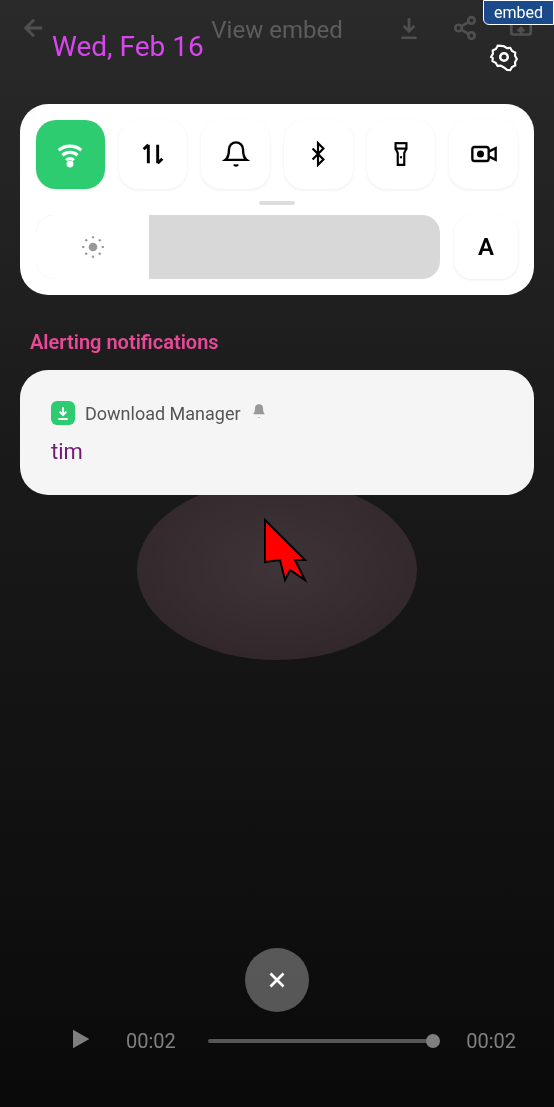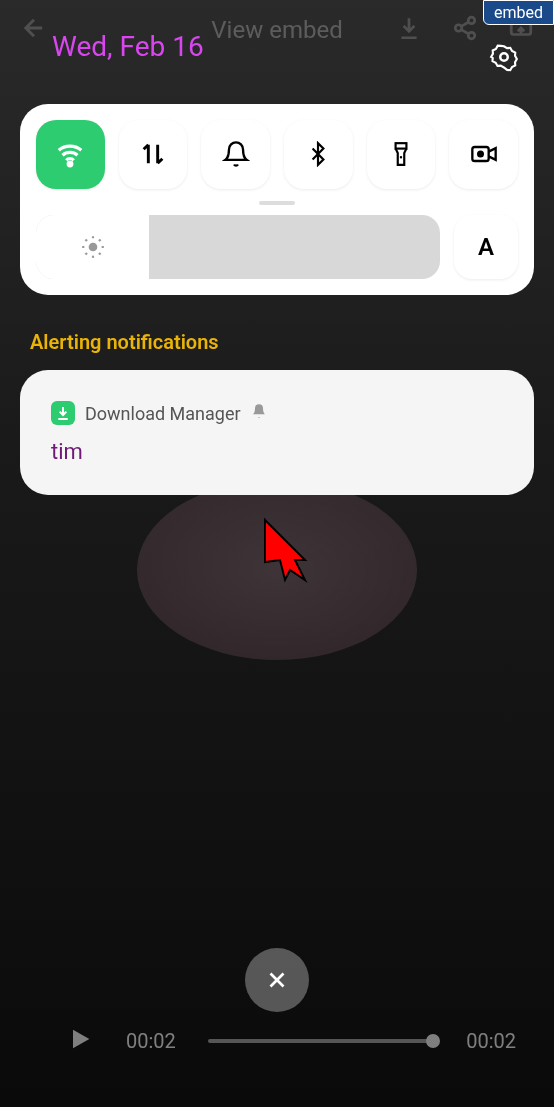--- a/index.html
+++ b/index.html
@@ -152,21 +152,21 @@
       align-items: center;
       justify-content: center;
       font-size: 24px;
       font-weight: 600;
       box-shadow: 0 1px 3px rgba(0,0,0,0.08);
     }
     .section-header {
       position: absolute;
       top: 330px;
       left: 30px;
-      color: #eab308;
+      color: #ec4899;
       font-size: 20px;
       font-weight: 600;
       z-index: 5;
     }
     .notification-card {
       position: absolute;
       top: 370px;
       left: 20px;
       right: 20px;
       background: #f5f5f5;

